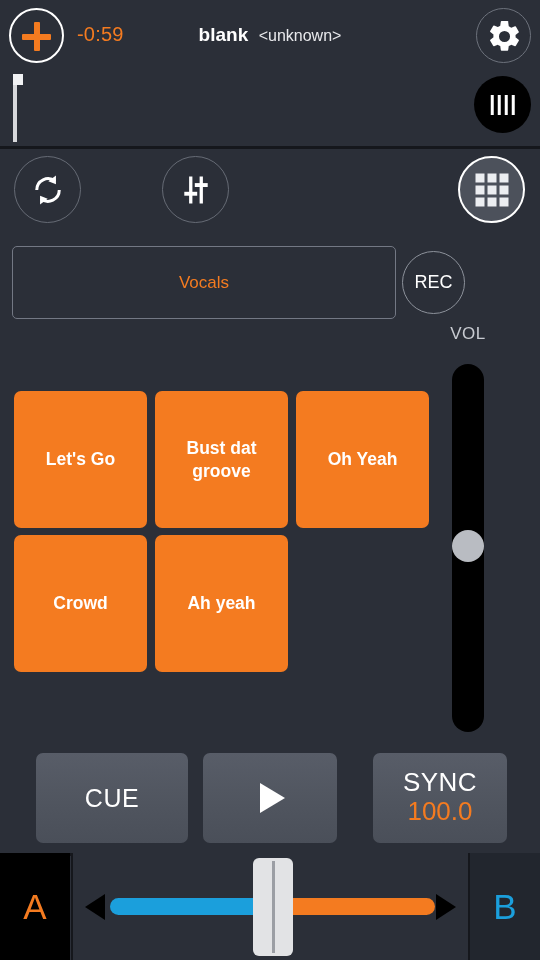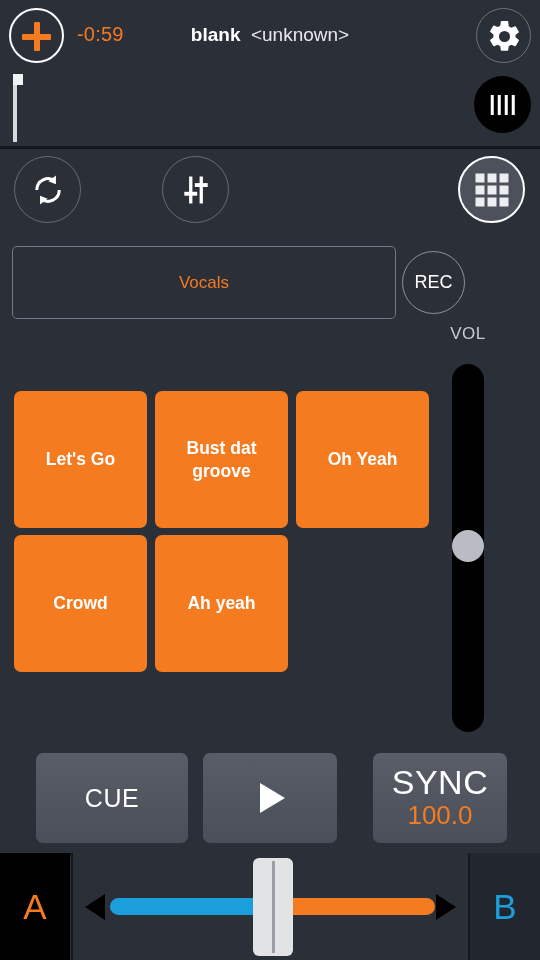--- a/index.html
+++ b/index.html
@@ -37,21 +37,21 @@
     color: #f47b20; font-size: 20px; letter-spacing: .2px; margin-left: 9px;
   }
   .title-wrap {
     position: absolute; left: 0; top: 24px; width: 540px;
     text-align: center; white-space: nowrap;
   }
   .title-main {
     color: #ffffff; font-size: 19px; font-weight: bold;
   }
   .title-sub {
-    color: #e8e9ec; font-size: 19px; font-weight: normal; margin-left: 6px;
+    color: #e8e9ec; font-size: 16px; font-weight: normal; margin-left: 6px;
   }
   .gear-btn {
     position: absolute; right: 9px; top: 8px;
     width: 55px; height: 55px; border-radius: 50%;
     border: 1.5px solid #6d727c; background: transparent;
   }
   .gear-btn svg { position: absolute; left: 9px; top: 9px; }
 
   .wave-area {
     position: absolute; left: 0; top: 72px; width: 540px; height: 74px;
@@ -173,21 +173,21 @@
     position: absolute; top: 0; height: 90px;
     border-radius: 7px;
     background: linear-gradient(180deg, #585d68 0%, #50555f 55%, #4a4f59 100%);
     display: flex; flex-direction: column;
     align-items: center; justify-content: center;
   }
   .cue-btn  { left: 36px;  width: 152px; }
   .play-btn { left: 203px; width: 134px; }
   .sync-btn { left: 373px; width: 134px; }
   .tr-label { color: #ffffff; font-size: 25px; letter-spacing: .5px; }
-  .sync-label { font-size: 34px; line-height: 1.05; }
+  .sync-label { font-size: 26px; line-height: 1.05; }
   .sync-val { color: #f47b20; font-size: 26px; line-height: 1.15; }
   .play-tri {
     width: 0; height: 0; border-left: 25px solid #ffffff;
     border-top: 15px solid transparent; border-bottom: 15px solid transparent;
     margin-left: 5px;
   }
 
   
   .xfader { position: absolute; left: 0; top: 853px; width: 540px; height: 107px; }
   .xf-side {

